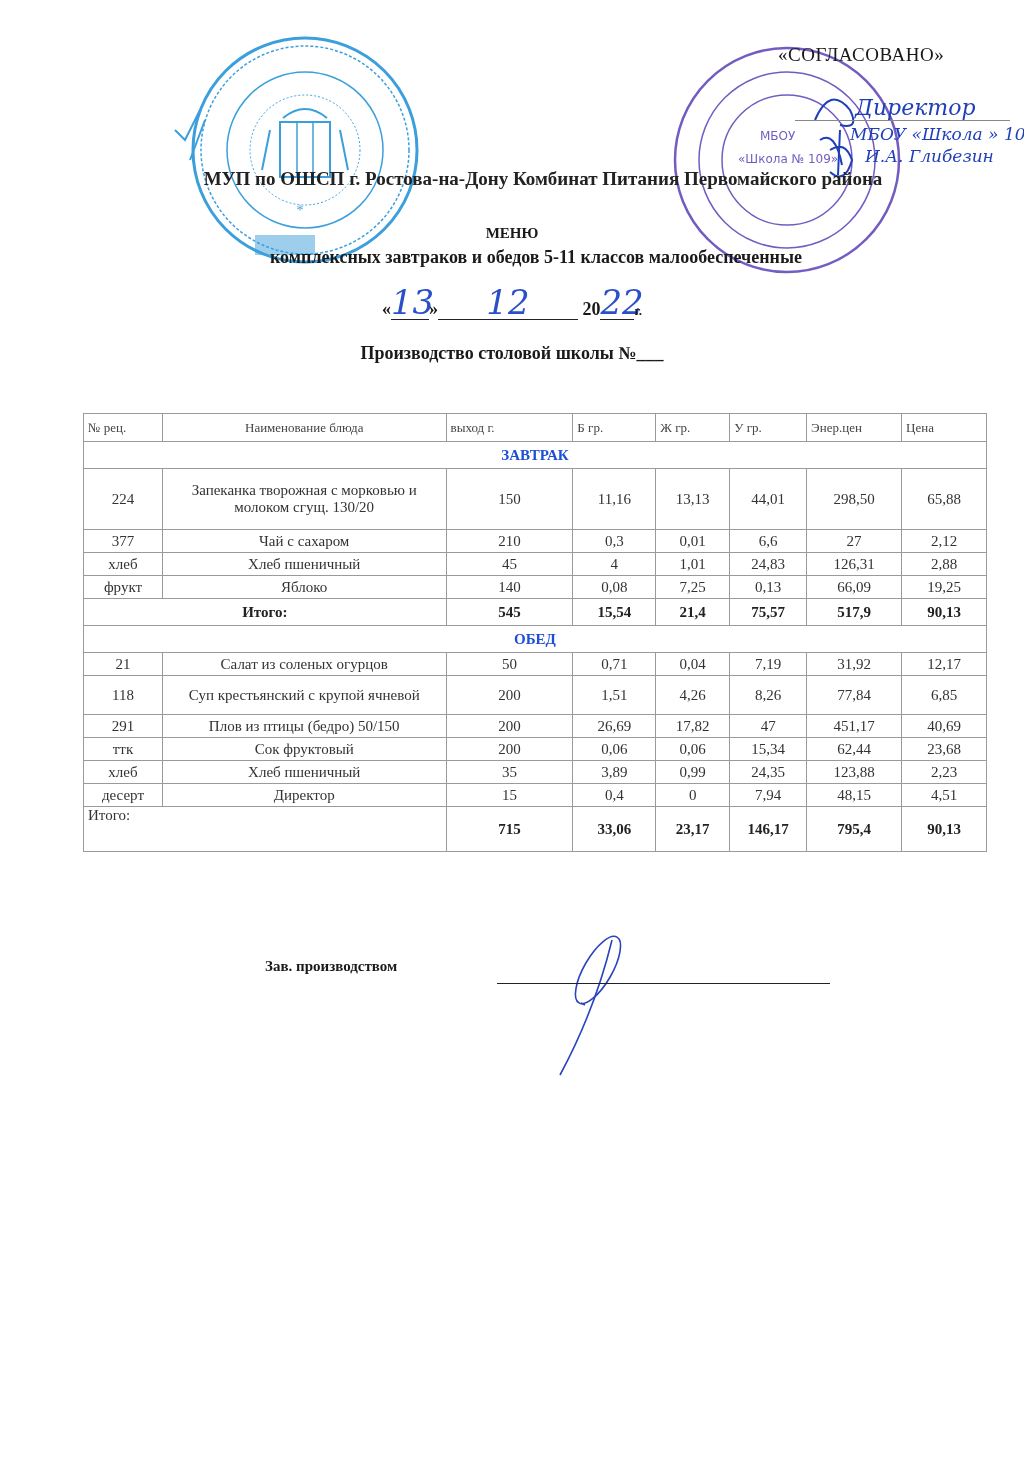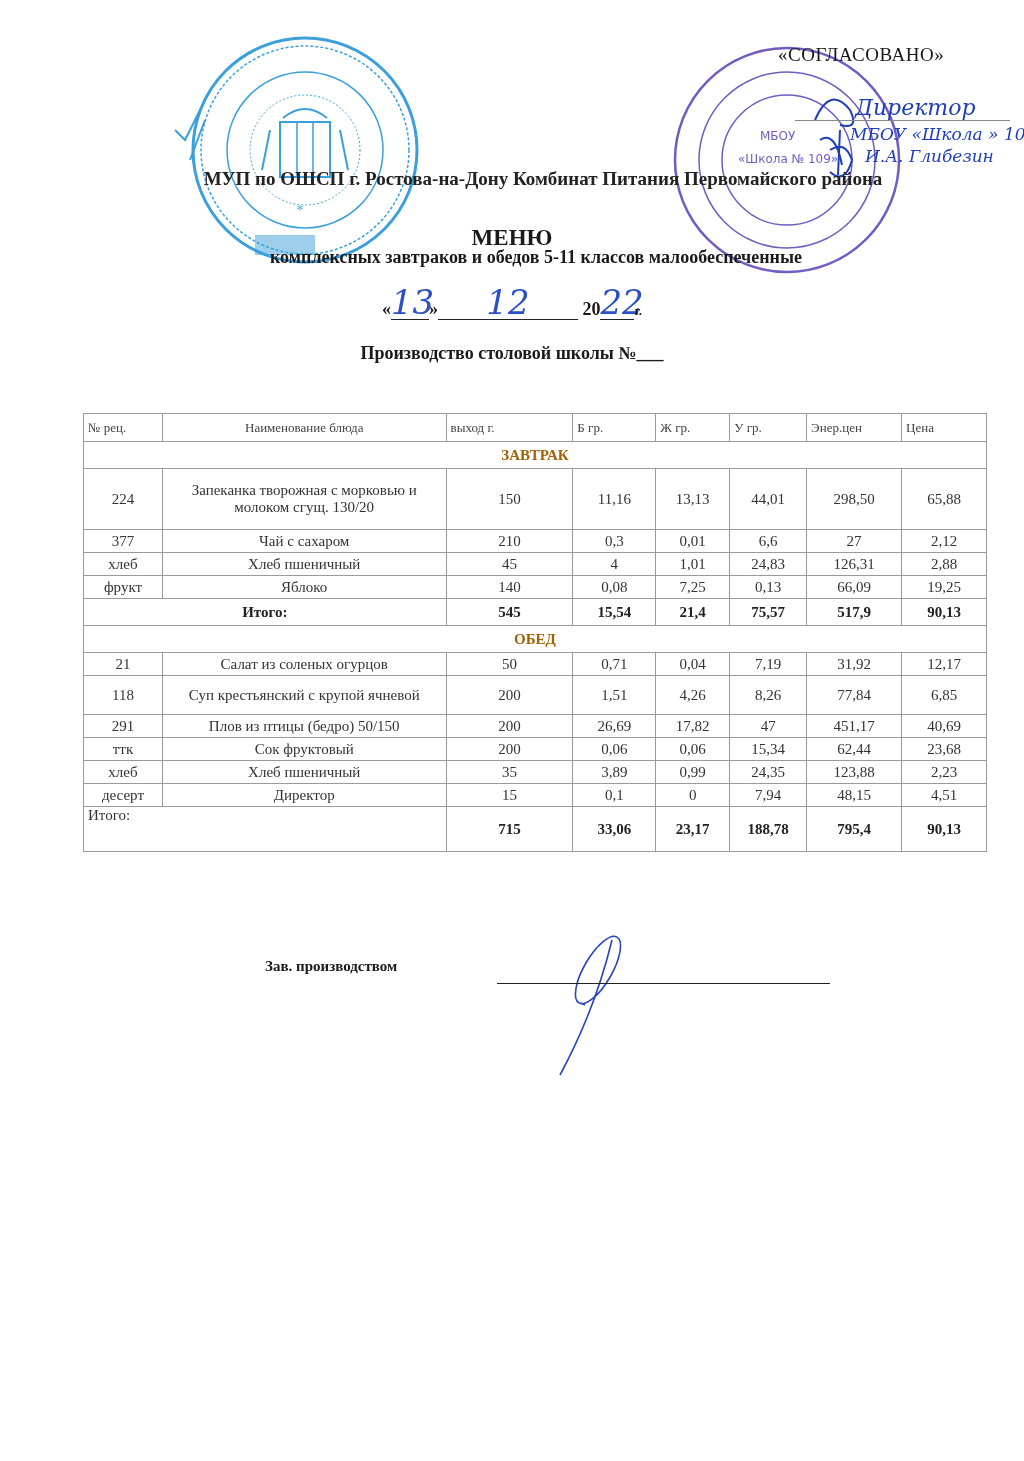--- a/index.html
+++ b/index.html
@@ -2,37 +2,37 @@
 <html><head>
 <meta charset="utf-8">
 <style>
   html, body { margin: 0; padding: 0; background: #ffffff; }
   body { width: 1024px; height: 1461px; position: relative; overflow: hidden;
          font-family: "Liberation Serif", "DejaVu Serif", serif; color: #1a1a1a; }
   .abs { position: absolute; }
   .approved { left: 778px; top: 44px; font-size: 19px; letter-spacing: 0.5px; }
   .director-line { left: 795px; top: 120px; width: 215px; border-top: 1px solid #888; }
   .h-org { left: 0; width: 1024px; top: 168px; text-align: center; font-weight: bold; font-size: 19px; color: #222; margin-left: 31px; }
-  .h-menu { left: 0; width: 1024px; top: 225px; text-align: center; font-weight: bold; font-size: 23px; }
+  .h-menu { left: 0; width: 1024px; top: 225px; text-align: center; font-weight: bold; font-size: 15px; }
   .h-sub { left: 0; width: 1024px; top: 247px; text-align: center; font-weight: bold; font-size: 18px; margin-left: 24px; }
   .dateline { left: 0; width: 1024px; top: 290px; text-align: center; font-weight: bold; font-size: 18px; }
   .dateline .blank { display: inline-block; border-bottom: 1.5px solid #222; text-align: center; vertical-align: bottom; }
   .dateline .hw { color: #2a4fc8; font-style: italic; font-weight: normal; font-size: 34px; line-height: 24px; font-family: "DejaVu Serif", serif; }
   .h-prod { left: 0; width: 1024px; top: 343px; text-align: center; font-weight: bold; font-size: 18px; }
 
   table.menu { position: absolute; left: 83px; top: 413px; width: 904px; border-collapse: collapse;
                font-family: "Liberation Serif", serif; font-size: 15px; color: #333; }
   table.menu td, table.menu th { border: 1px solid #9a9a9a; padding: 0 4px; font-weight: normal; }
   table.menu th { height: 27px; font-size: 13px; text-align: left; color: #444; }
   table.menu th.c { text-align: center; }
   table.menu td { height: 22px; text-align: center; }
   table.menu td.name { text-align: center; line-height: 17px; }
   table.menu tr.tall td { height: 60px; }
   table.menu tr.mid td { height: 38px; }
-  table.menu tr.section td { height: 26px; font-weight: bold; color: #a16207; }
+  table.menu tr.section td { height: 26px; font-weight: bold; color: #1d4ed8; }
   table.menu tr.total td { font-weight: bold; color: #222; height: 26px; }
   table.menu tr.total2 td { height: 44px; font-weight: bold; color: #222; }
   table.menu tr.total2 td.lbl { text-align: left; vertical-align: top; font-weight: normal; color: #333; }
 
   .footer { left: 265px; top: 958px; font-weight: bold; font-size: 15px; }
   .footer-line { left: 497px; top: 983px; width: 333px; border-top: 1.5px solid #222; }
   svg.overlay { position: absolute; left: 0; top: 0; pointer-events: none; }
 </style>
 </head>
 <body>
@@ -216,32 +216,32 @@
         <td>3,89</td>
         <td>0,99</td>
         <td>24,35</td>
         <td>123,88</td>
         <td>2,23</td>
       </tr>
       <tr>
         <td>десерт</td>
         <td class="name">Директор</td>
         <td>15</td>
-        <td>0,1</td>
+        <td>0,4</td>
         <td>0</td>
         <td>7,94</td>
         <td>48,15</td>
         <td>4,51</td>
       </tr>
       <tr class="total2">
         <td colspan="2" class="lbl">Итого:</td>
         <td>715</td>
         <td>33,06</td>
         <td>23,17</td>
-        <td>188,78</td>
+        <td>146,17</td>
         <td>795,4</td>
         <td>90,13</td>
       </tr>
     </tbody>
 </table>
 
 <div class="abs footer">Зав. производством</div>
 <div class="abs footer-line"></div>
 
 </body></html>

